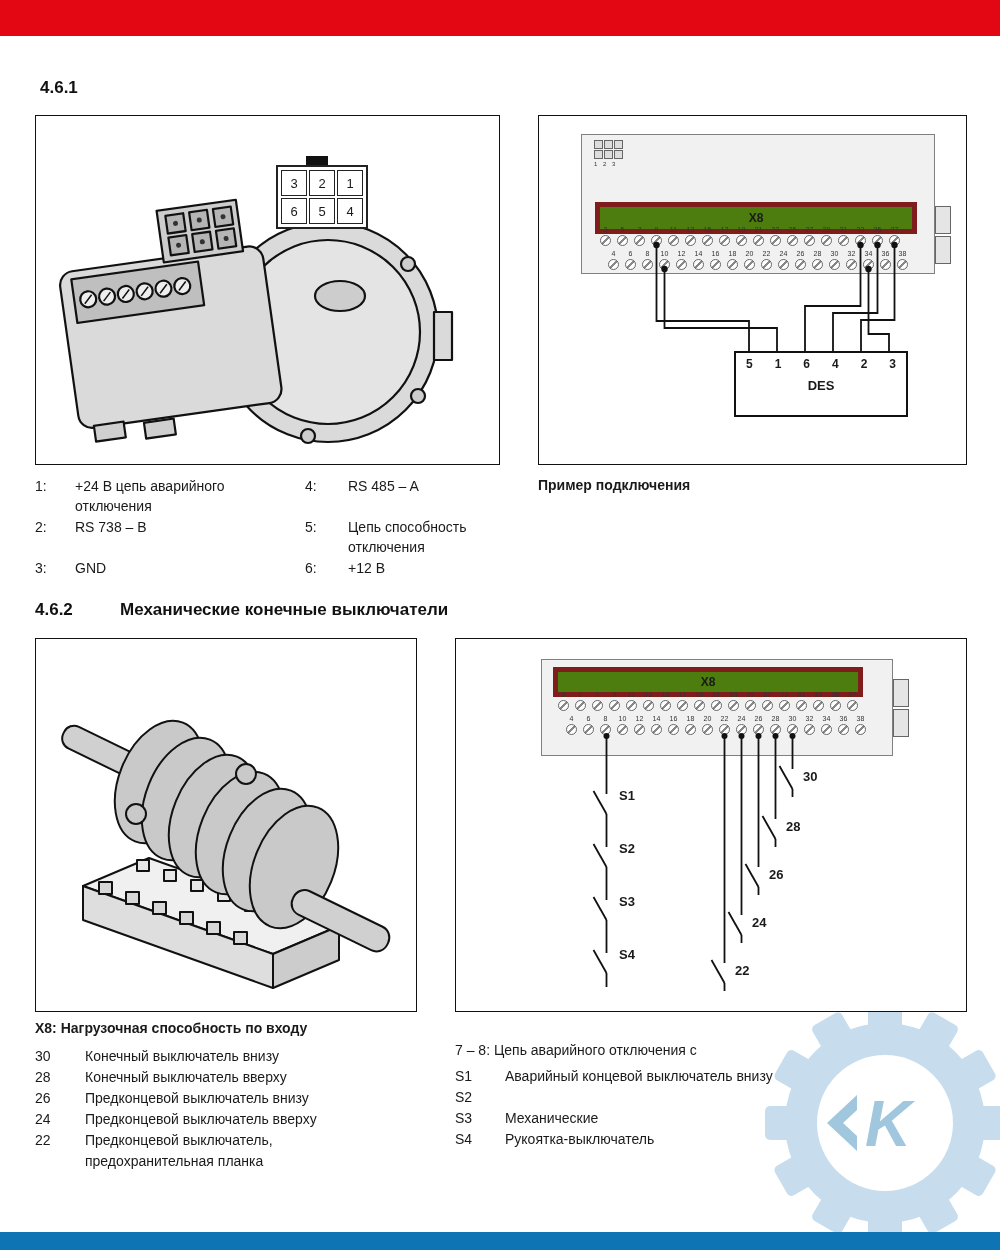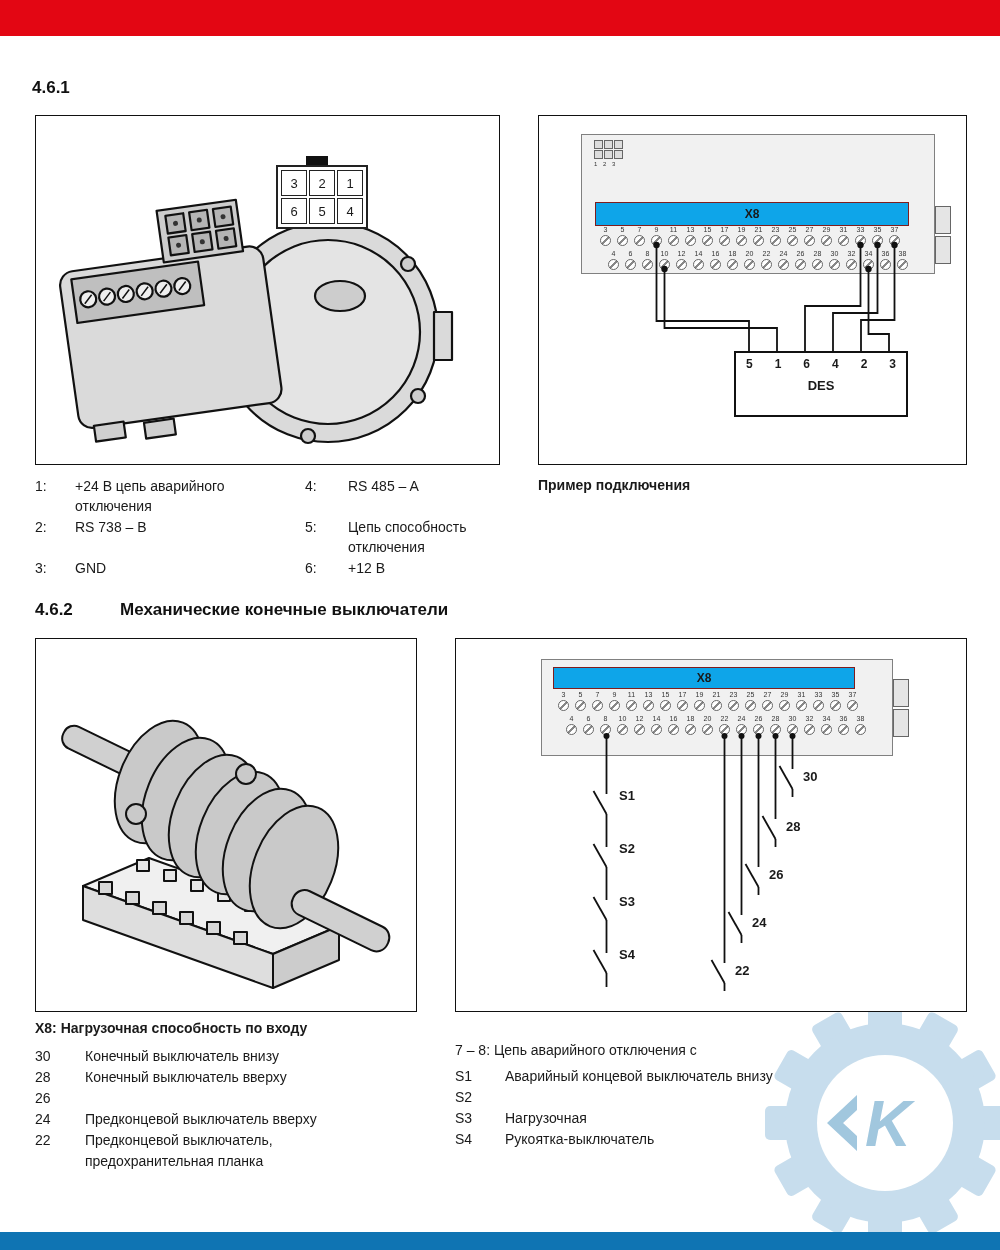--- a/index.html
+++ b/index.html
@@ -15,21 +15,21 @@
   .figbox{border:1.5px solid #111;background:#fff;}
 
   
   .pintab{width:22px;height:9px;background:#111;margin:0 0 0 30px;}
   .pingrid{border:2px solid #222;background:#fff;padding:3px;display:grid;
            grid-template-columns:repeat(3,26px);grid-auto-rows:26px;gap:2px;width:max-content;}
   .pincell{border:1.5px solid #222;display:flex;align-items:center;justify-content:center;font-size:13px;}
 
   
   .panel{background:#f1f1f1;border:1px solid #808080;}
-  .x8bar{background:#0ea5e9;border:1px solid #7f1d1d;display:flex;align-items:center;
+  .x8bar{background:#4d7c0f;border:5px solid #7f1d1d;display:flex;align-items:center;
          justify-content:center;font-size:12px;font-weight:bold;}
   .trow{display:flex;}
   .tcell{width:17px;display:flex;flex-direction:column;align-items:center;}
   .tnum{font-size:7px;line-height:8px;color:#333;}
   .tscrew{width:9px;height:9px;border:1px solid #666;border-radius:50%;margin-top:1px;background-color:#fff;
           background-image:linear-gradient(135deg,transparent 43%,#888 43%,#888 57%,transparent 57%);}
   .minigrid{display:grid;grid-template-columns:repeat(3,9px);grid-auto-rows:9px;gap:1px;width:max-content;}
   .minicell{border:1px solid #666;background:#ddd;}
   .minilabel{font-size:6px;color:#333;letter-spacing:2px;margin-top:2px;}
   .sidecon{border:1px solid #666;background:#e5e5e5;}
@@ -74,21 +74,21 @@
       </g>
       <circle cx="0" cy="0" r="68" fill="#ffffff"></circle>
       <polygon points="-58,0 -28,-28 -28,-13 -42,0 -28,13 -28,28" fill="#9cc4dd"></polygon>
       <text x="-20" y="23" font-size="64" font-weight="bold" font-style="italic" fill="#9cc4dd">K</text>
     </g>
   </svg>
 
   <div class="abs headerbar"></div>
   <div class="abs footerbar"></div>
 
-  <div class="abs hdg" style="left:32px;top:78px;">
+  <div class="abs hdg" style="left:40px;top:78px;">
     <span class="num">4.6.1</span>
   </div>
 
   <div class="abs figbox" style="left:35px;top:115px;width:463px;height:348px;">
     <svg class="abs" style="left:10px;top:28px;" width="440" height="310" viewBox="0 0 440 310">
       <g stroke="#111" stroke-width="2.2" fill="#dadada" stroke-linejoin="round">
         <circle cx="282" cy="188" r="110"></circle>
         <circle cx="282" cy="188" r="92" fill="#e4e4e4"></circle>
         <ellipse cx="294" cy="152" rx="25" ry="15" fill="#cdcdcd"></ellipse>
         <rect x="388" y="168" width="18" height="48"></rect>
@@ -687,20 +687,21 @@
         <span>Конечный выключатель внизу</span>
       </div>
 
       <div class="legLrow">
         <span>28</span>
         <span>Конечный выключатель вверху</span>
       </div>
 
       <div class="legLrow">
         <span>26</span>
+        <span>Предконцевой выключатель внизу</span>
       </div>
 
       <div class="legLrow">
         <span>24</span>
         <span>Предконцевой выключатель вверху</span>
       </div>
 
       <div class="legLrow">
         <span>22</span>
         <span>Предконцевой выключатель, предохранительная планка</span>
@@ -715,21 +716,21 @@
           <span>S1</span>
           <span>Аварийный концевой выключатель внизу</span>
         </div>
 
         <div class="legRrow">
           <span>S2</span>
         </div>
 
         <div class="legRrow">
           <span>S3</span>
-          <span>Нагрузочная</span>
+          <span>Механические</span>
         </div>
 
         <div class="legRrow">
           <span>S4</span>
           <span>Рукоятка-выключатель</span>
         </div>
       </div>
   </div>
 
 </div>

